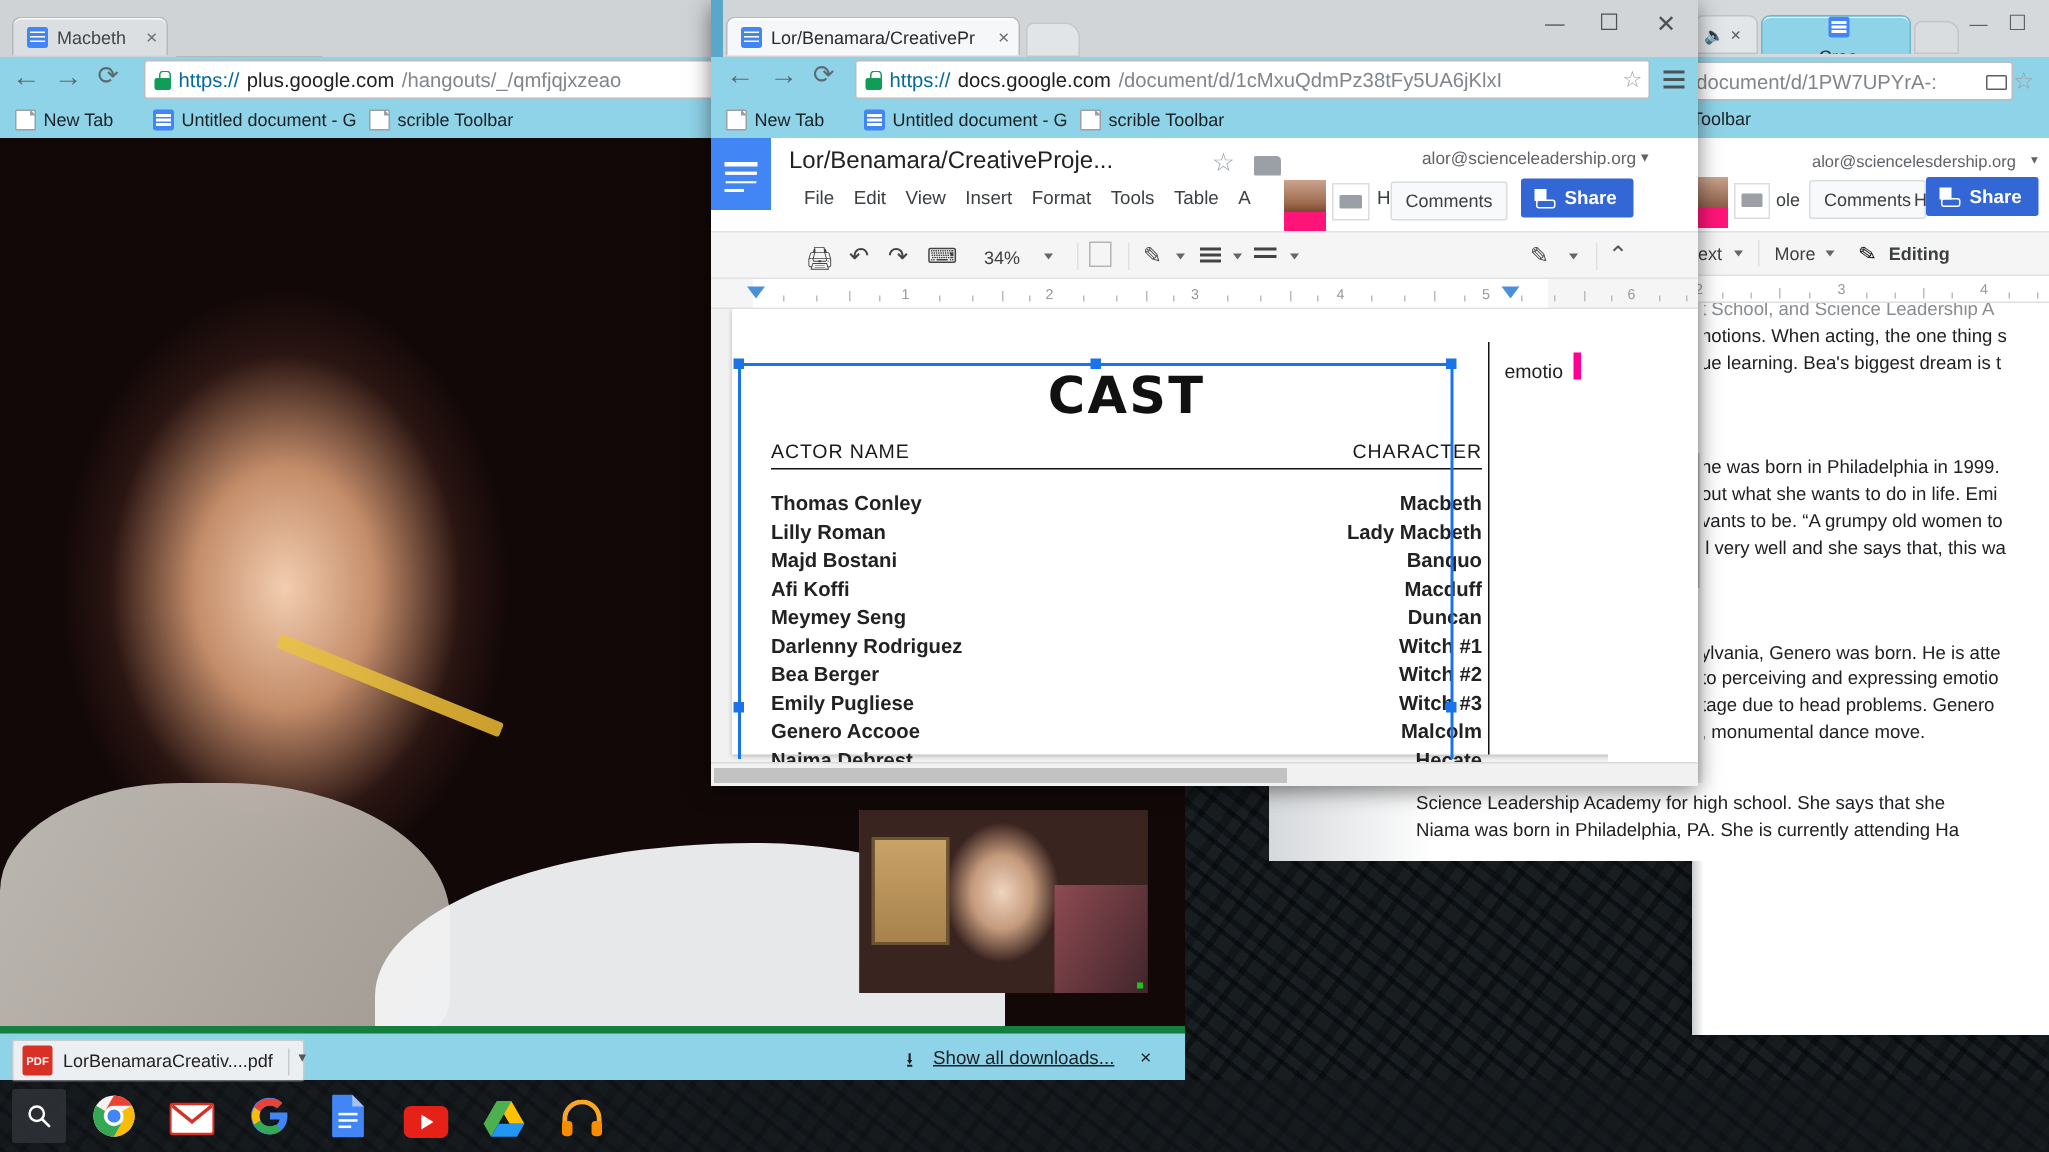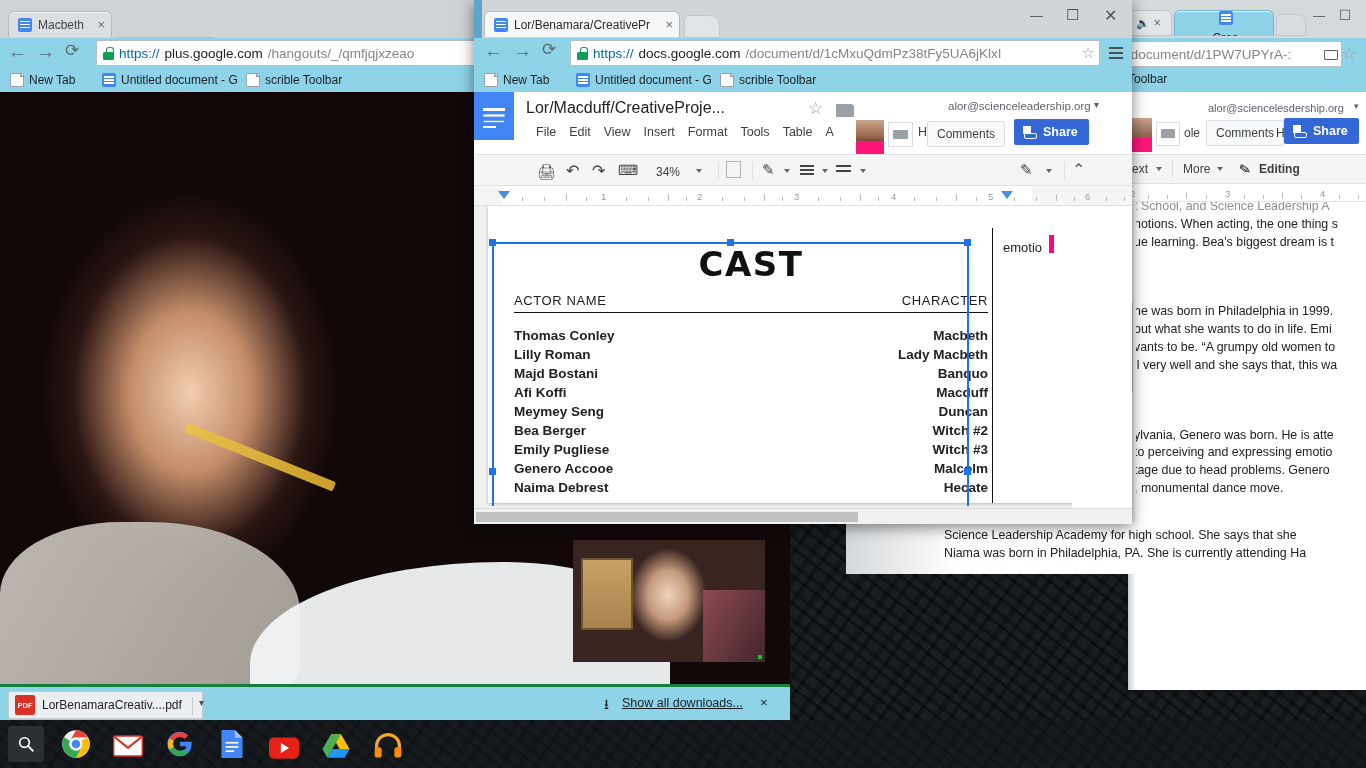--- a/index.html
+++ b/index.html
@@ -108,21 +108,21 @@
      border-bottom:1.6px solid #111; padding-bottom:4px; }
   .cast-row { display:flex; justify-content:space-between; font-size:13.5px; color:#222; line-height:19px; }
   .sel-handle { position:absolute; width:7px; height:7px; background:#1a73e8; }
   .sel-line { position:absolute; background:#1a73e8; }
 
   .vscroll { background:#f1f1f1; }
   .vthumb { background:#c2c2c2; border-radius:6px; }
   .hscroll { background:#f1f1f1; border-top:1px solid #dadada; }
   .hthumb { background:#c2c2c2; }
 
-  .dlbar { background:#8fd3e8; border-top:3px solid #15803d; }
+  .dlbar { background:#8fd3e8; border-top:5px solid #15803d; }
   .dlitem { background:#eceff1; border:1px solid #c6cbce; border-radius:2px;
     display:flex; align-items:center; gap:7px; font-size:12px; color:#222; }
   .pdfico { width:20px; height:20px; background:#d93025; color:#fff; font-size:7.5px; font-weight:bold;
     display:flex; align-items:center; justify-content:center; border-radius:2px; }
 
   
   .shelf { background:rgba(20,24,28,.55); }
   .shelf-tile { width:36px; height:36px; display:flex; align-items:center; justify-content:center; }
 
   .hangout-name { color:#fff; font-size:15px; text-shadow:0 1px 2px #000; }
@@ -378,21 +378,21 @@
     <div class="bm abs" style="left:246px; top:5px;">
       <span class="favicon fav-page"></span>
       <span>scrible Toolbar</span>
     </div>
   </div>
 
   <div class="docs-head abs" style="left:0; top:92px; width:658px; height:62px;">
     <div class="docs-logo abs" style="left:0; top:0;">
       <i></i>
     </div>
-    <span class="doctitle abs" style="left:52px; top:7px;">Lor/Macduff/CreativeProje...</span>
+    <span class="doctitle abs" style="left:52px; top:7px;">Lor/Benamara/CreativeProje...</span>
     <span class="star abs" style="left:334px; top:6px; font-size:17px;">☆</span>
     <span class="abs" style="left:362px; top:12px; width:18px; height:13px; background:#9aa0a6; border-radius:1px 3px 1px 1px;"></span>
 
     <div class="menubar abs" style="left:62px; top:33px;">
       <span class="menu">File</span>
       <span class="menu">Edit</span>
       <span class="menu">View</span>
       <span class="menu">Insert</span>
       <span class="menu">Format</span>
       <span class="menu">Tools</span>
@@ -501,20 +501,24 @@
           </div>
           <div class="cast-row">
             <span>Afi Koffi</span>
             <span>Macduff</span>
           </div>
           <div class="cast-row">
             <span>Meymey Seng</span>
             <span>Duncan</span>
           </div>
           <div class="cast-row">
+            <span>Darlenny Rodriguez</span>
+            <span>Witch #1</span>
+          </div>
+          <div class="cast-row">
             <span>Bea Berger</span>
             <span>Witch #2</span>
           </div>
           <div class="cast-row">
             <span>Emily Pugliese</span>
             <span>Witch #3</span>
           </div>
           <div class="cast-row">
             <span>Genero Accooe</span>
             <span>Malcolm</span>

